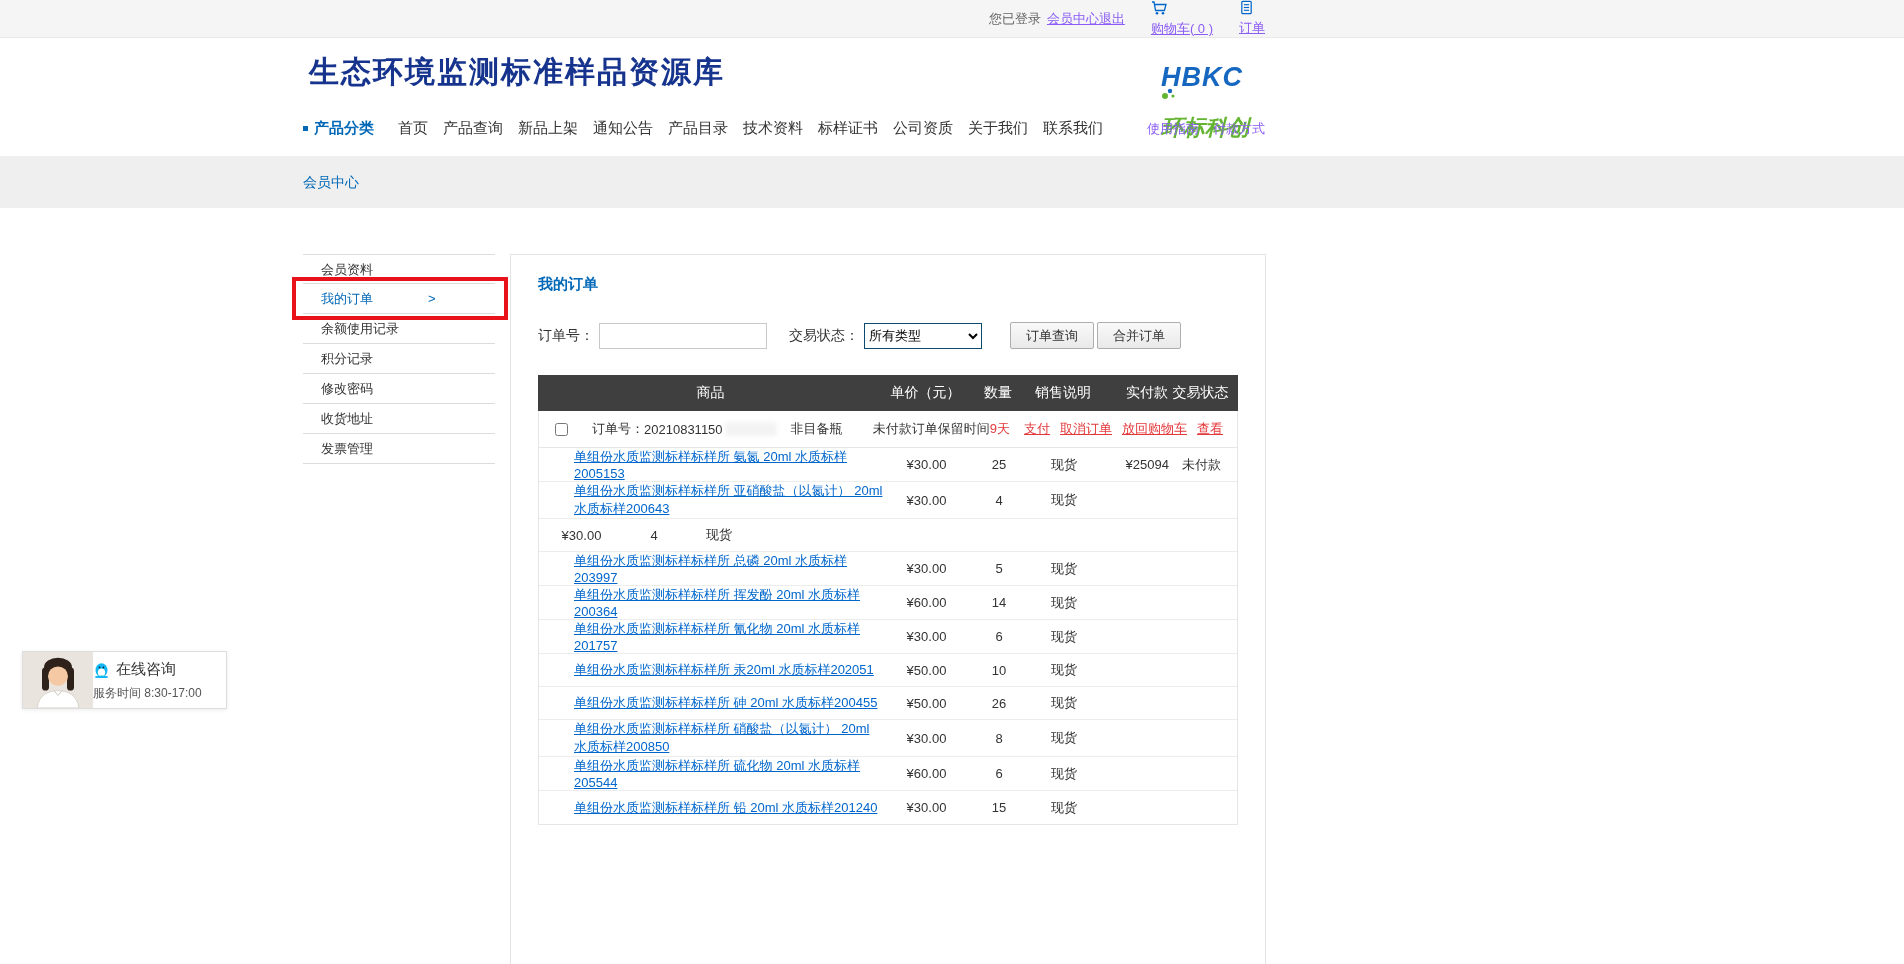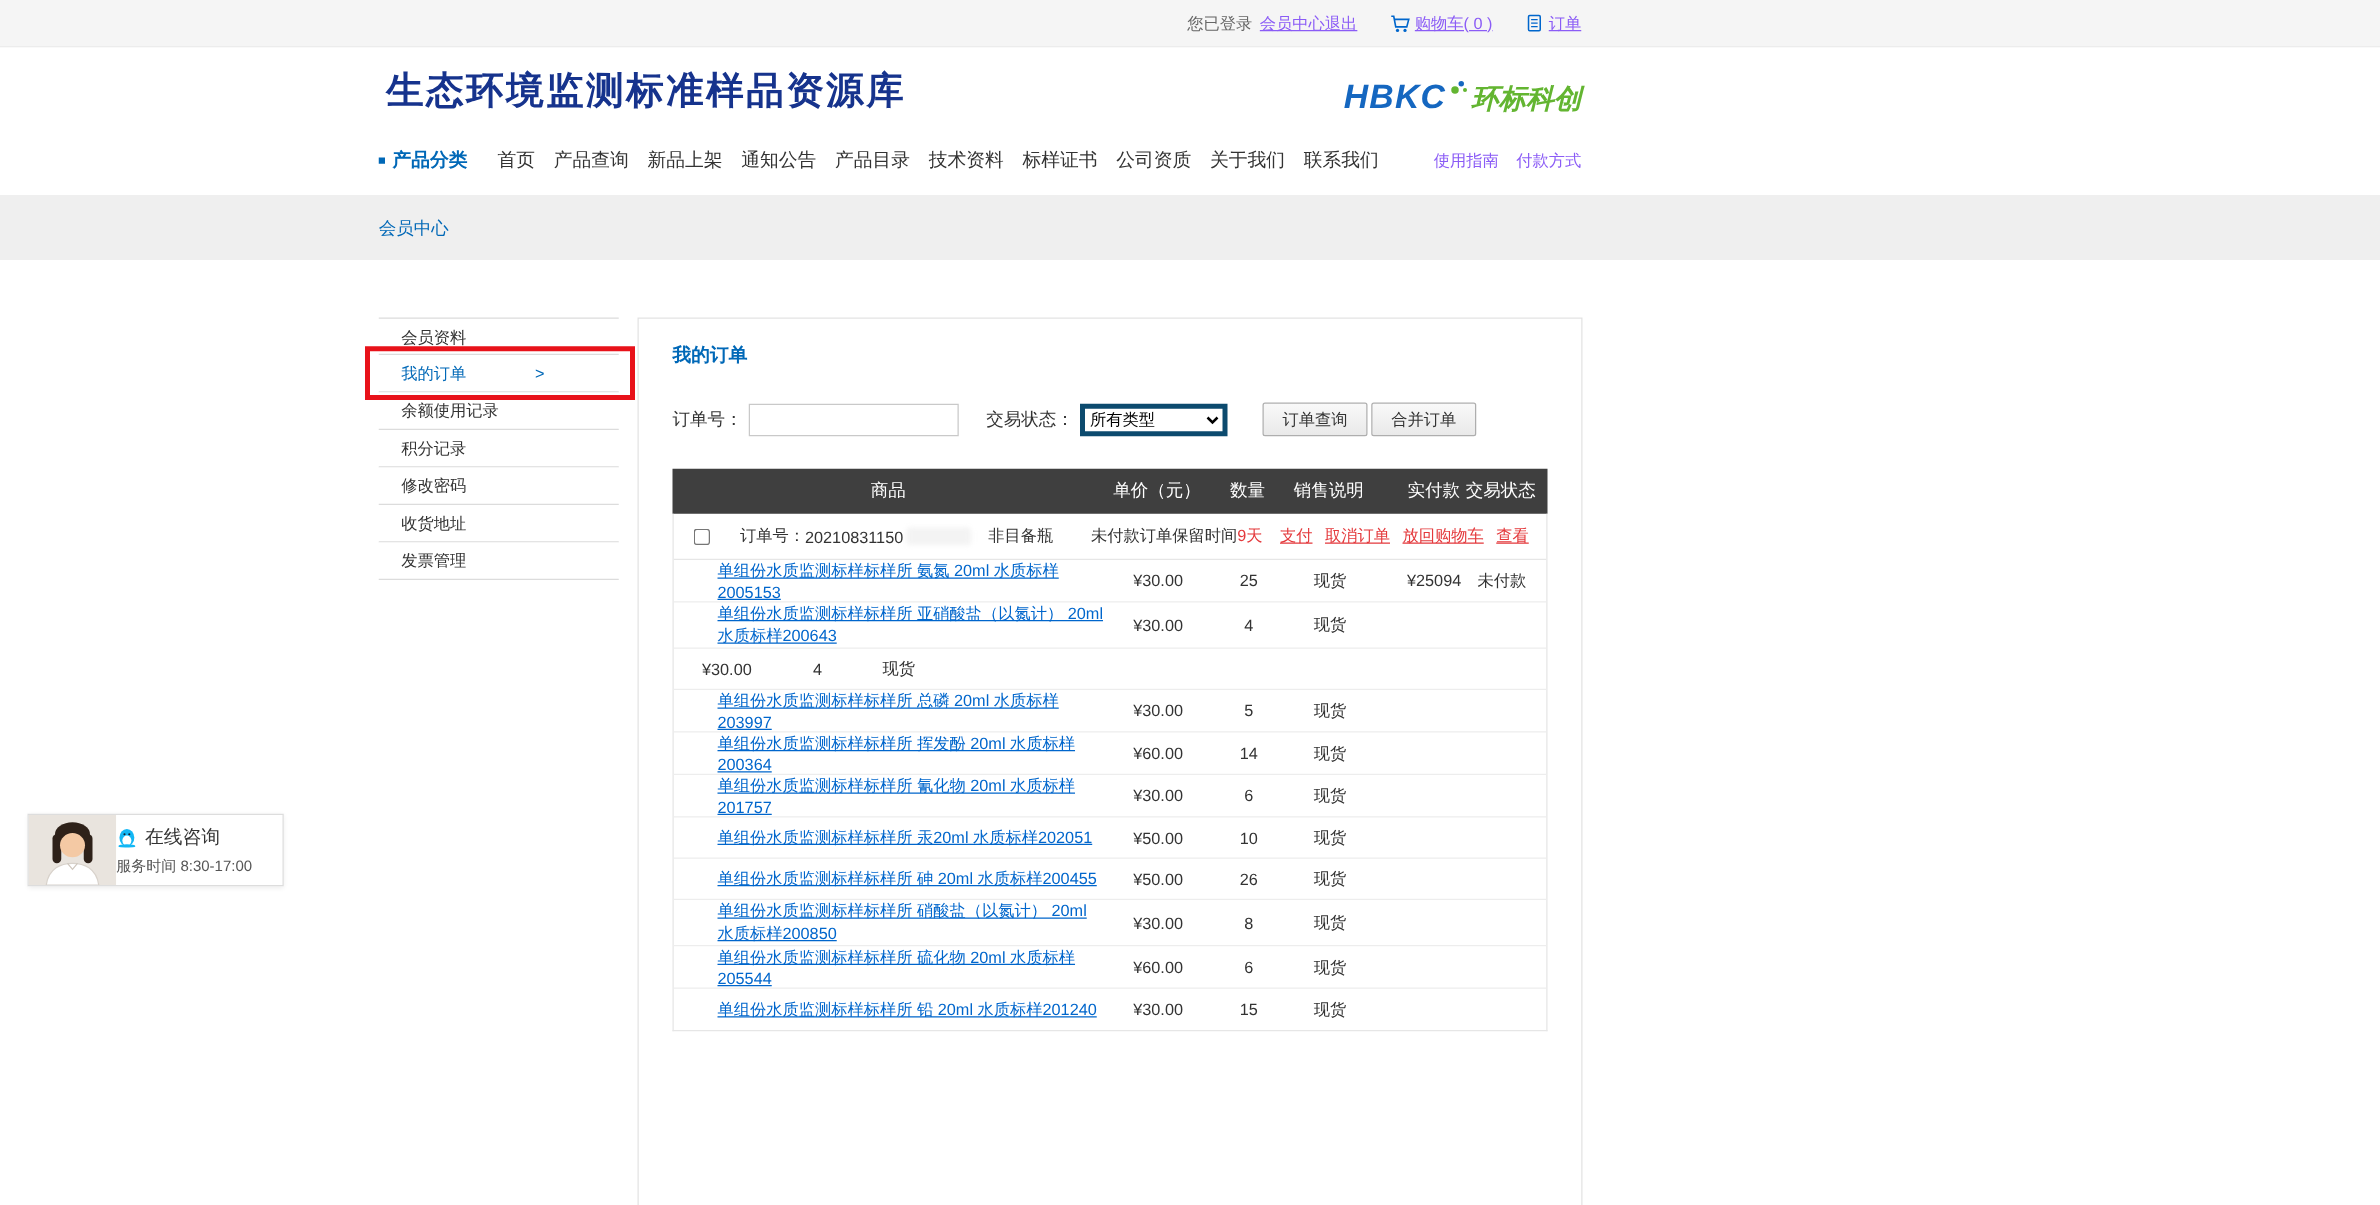--- a/index.html
+++ b/index.html
@@ -5,28 +5,28 @@
   * { box-sizing: border-box; margin: 0; padding: 0; }
   html,body { width: 1904px; background: #fff; font-family: "Liberation Sans", "DejaVu Sans", sans-serif; }
   .page { position: relative; width: 1904px; height: 964px; overflow: hidden; background: #fff; }
   .inner { width: 962px; margin-left: 303px; }
 
   
   .topbar { height: 38px; background: #f5f5f5; border-bottom: 1px solid #e9e9e9; }
   .topbar-inner { display: flex; justify-content: flex-end; align-items: center; height: 100%; font-size: 13px; }
   .muted { color: #666; margin-right: 6px; }
   a { color: #8b5cf6; text-decoration: underline; cursor: pointer; }
-  .topgroup { display: inline-flex; align-items: center; gap: 4px; margin-left: 26px; cursor: pointer; }
+  .topgroup { display: inline-flex; align-items: flex-start; gap: 4px; margin-left: 26px; cursor: pointer; flex-direction: column; }
   .topgroup a { text-decoration: underline; }
 
   
   .header { background: #fff; padding-top: 12px; }
   .header-inner { position: relative; height: 96px; }
   .site-title { position: absolute; left: 6px; top: 2px; font-size: 30px; font-weight: bold; color: #16338d; letter-spacing: 2px; }
-  .logo { position: absolute; right: 0; top: 12px; display: flex; align-items: baseline; gap: 3px; }
+  .logo { position: absolute; right: 16px; top: 12px; display: flex; align-items: baseline; gap: 3px; flex-direction: column; }
   .hbkc { font-size: 27px; font-weight: bold; font-style: italic; color: #1567c0; letter-spacing: 1px; }
   .logo-dots { position: relative; top: -10px; }
   .hbkc-cn { font-size: 22px; font-weight: bold; font-style: italic; color: #63b531; }
   .nav-row { position: absolute; left: 0; bottom: 8px; width: 100%; display: flex; align-items: center; font-size: 15px; }
   .nav-cat { display: inline-flex; align-items: center; gap: 6px; color: #0068b7; font-weight: bold; text-decoration: none; margin-right: 24px; justify-content: center; }
   .bullet { width: 5px; height: 5px; background: #0068b7; display: inline-block; }
   .nav-item { color: #333; text-decoration: none; margin-right: 15px; }
   .nav-right { margin-left: auto; display: flex; gap: 14px; font-size: 13px; }
   .nav-right a { text-decoration: none; }
 
@@ -42,21 +42,21 @@
   .sb-item.active .sb-label { color: #0068b7; }
   .sb-arrow { margin-left: 55px; color: #0068b7; }
   .annotation-box { position: absolute; left: -11px; right: -13px; top: -7px; bottom: -7px; border: 4px solid #e8121a; pointer-events: none; z-index: 5; }
 
   .panel { flex: 1; margin-left: 15px; border: 1px solid #e3e3e3; min-height: 762px; padding: 16px 27px; background: #fff; }
   .panel-title { color: #0068b7; font-weight: bold; font-size: 15px; margin: 4px 0 28px; }
 
   .filter-row { display: flex; align-items: center; font-size: 14px; color: #333; margin-bottom: 26px; }
   .filter-label { margin-right: 5px; }
   .order-input { width: 168px; height: 26px; border: 1px solid #c9c9c9; margin-right: 22px; padding: 0 6px; font-size: 13px; }
-  .status-select { width: 118px; height: 26px; border: 4px solid #0c4a6e; background: #fff; font-size: 13px; margin-right: 28px; }
+  .status-select { width: 118px; height: 26px; border: 1px solid #0c4a6e; background: #fff; font-size: 13px; margin-right: 28px; }
   .btn { height: 27px; padding: 0 15px; font-size: 13px; color: #333; background: linear-gradient(#f9f9f9, #e9e9e9); border: 1px solid #aeaeae; border-radius: 2px; margin-right: 3px; cursor: pointer; font-family: inherit; }
 
   .table { width: 700px; }
   .thead { display: flex; align-items: center; height: 36px; background: #3f3f3f; color: #fff; font-size: 14px; }
   .c { text-align: center; flex: none; }
   .c0 { width: 345px; }
   .c1 { width: 85px; }
   .c2 { width: 60px; }
   .c3 { width: 70px; }
   .c4 { width: 70px; text-align: right; }

